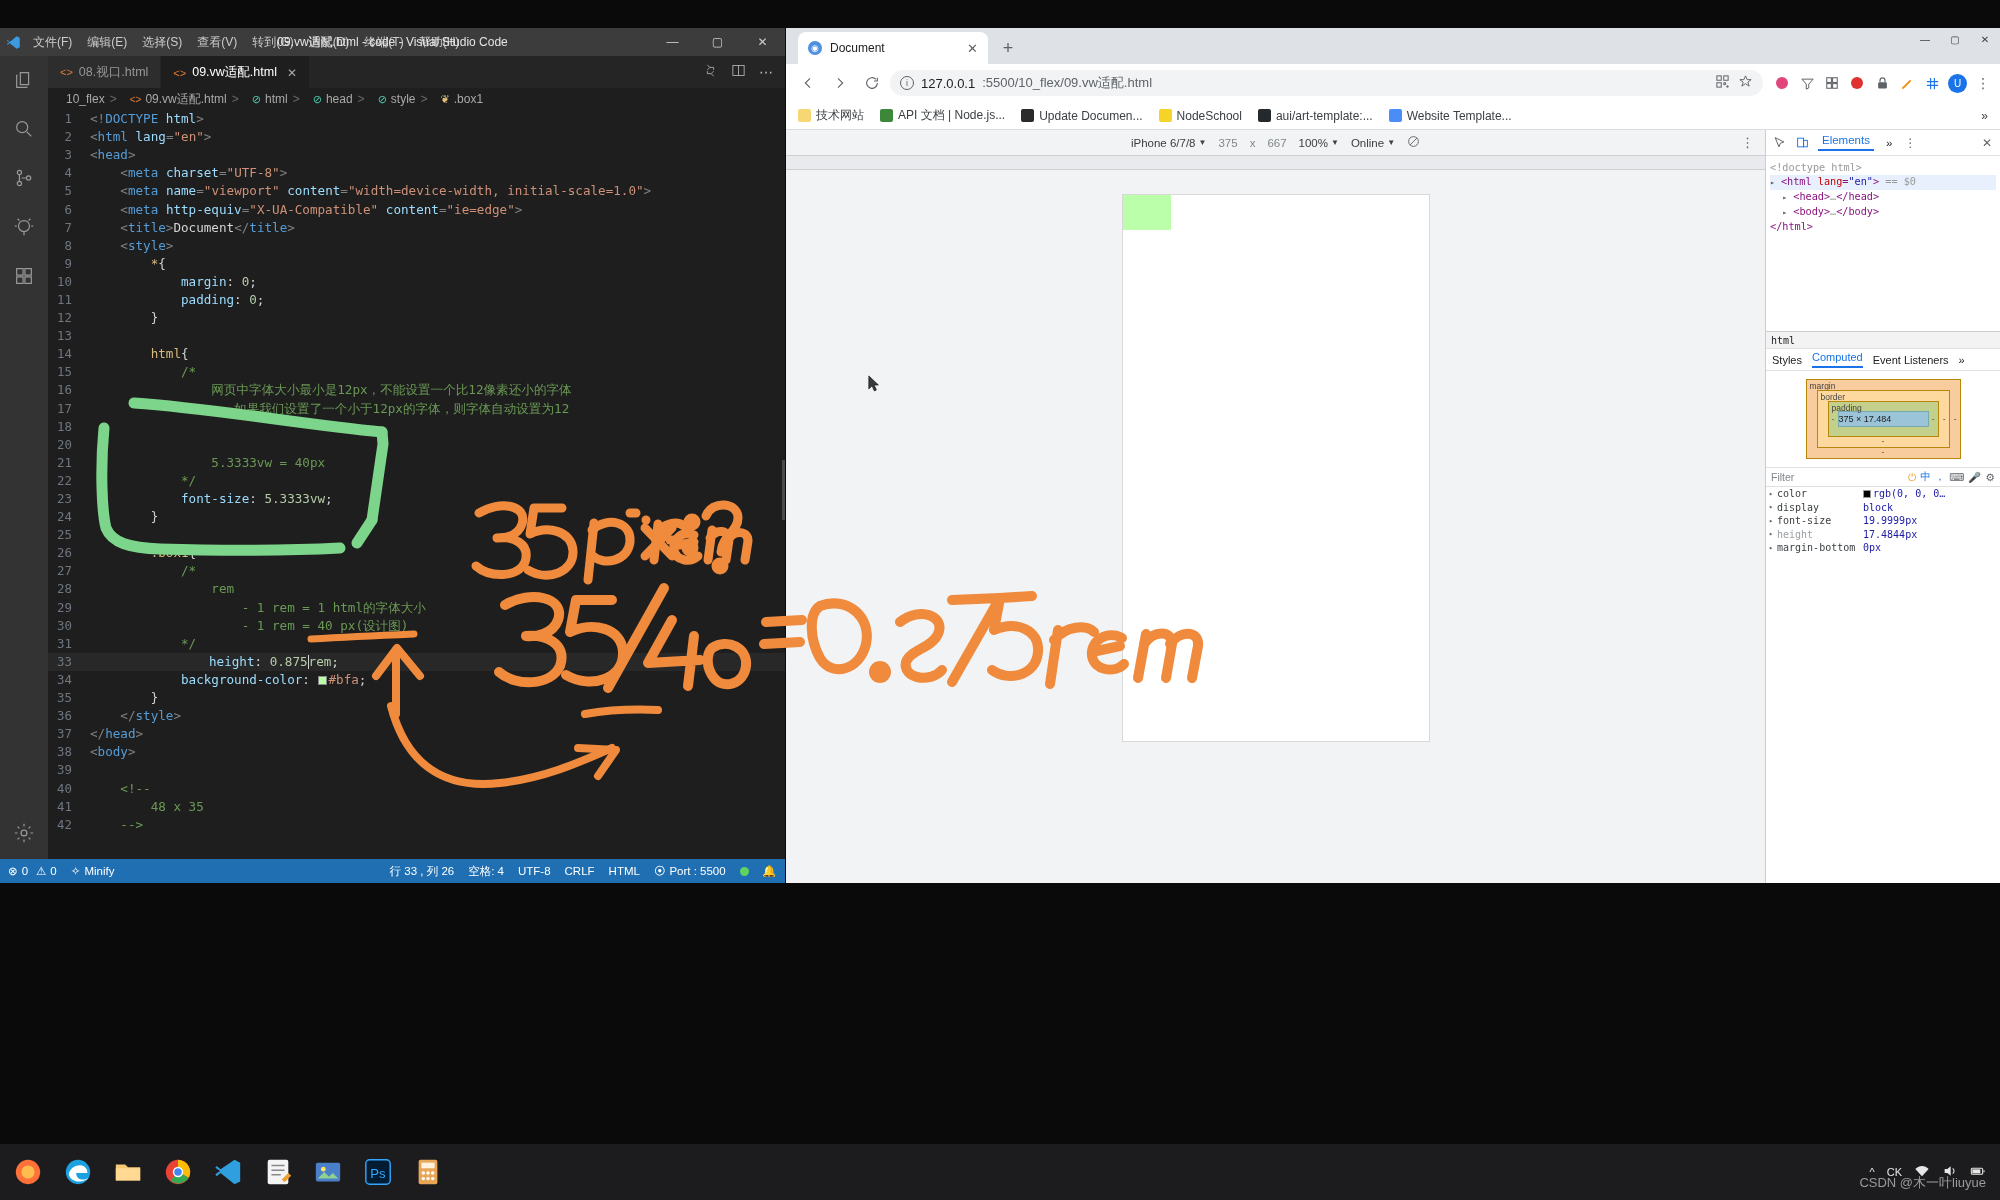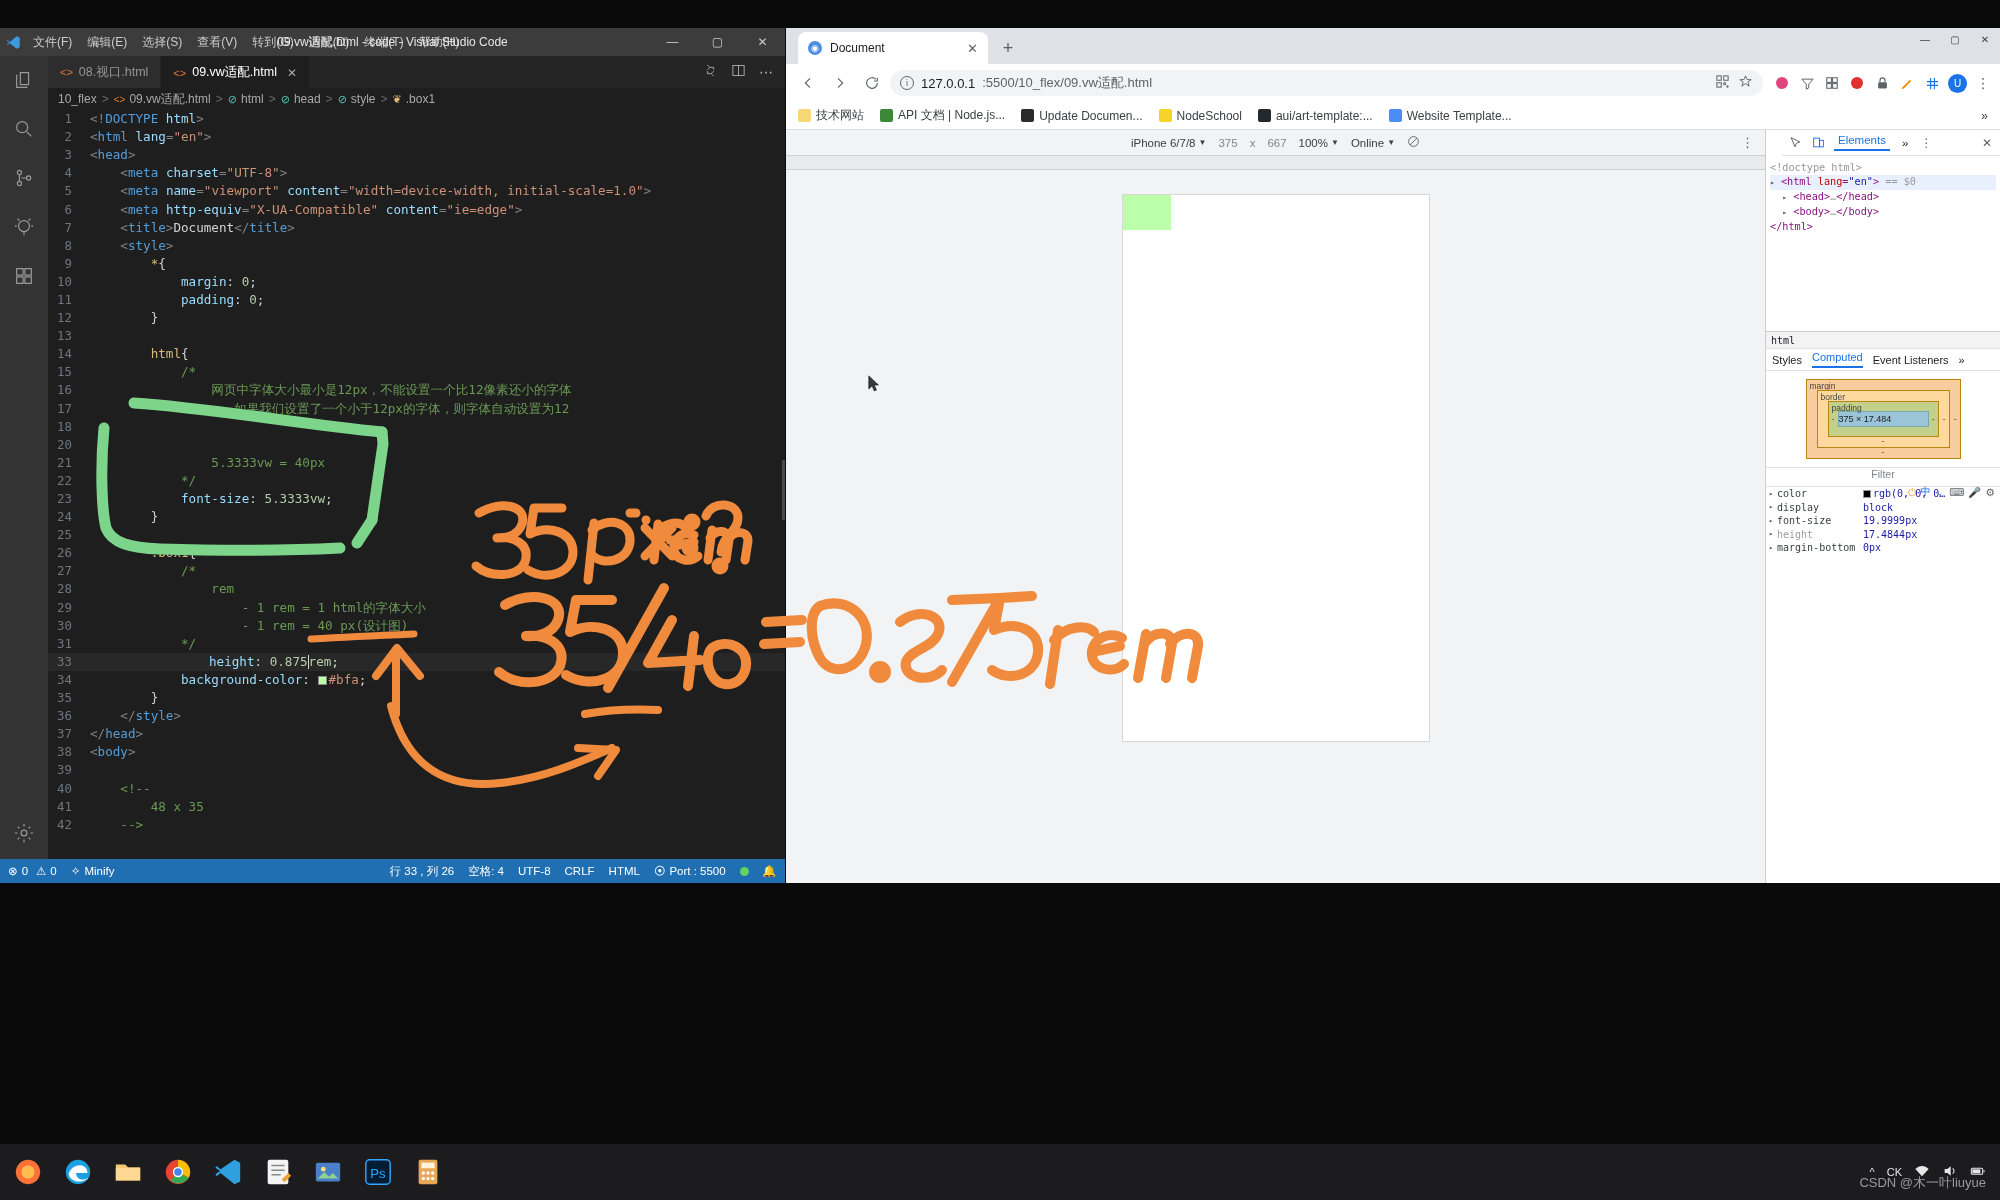--- a/index.html
+++ b/index.html
@@ -51,21 +51,21 @@
   .vs-tab.active { background:#1e1e1e; color:#ffffff; border-top:1px solid #1e1e1e; }
   .vs-tab .tico { color:#e37933; font-size:11px; }
   .vs-tab .tclose { margin-left:4px; color:#aaa; font-size:12px; }
   #vs-tabactions { margin-left:auto; display:flex; align-items:center; gap:13px; padding-right:12px; color:#a6a6a6; }
   #vs-tabactions svg { width:15px; height:15px; stroke:#bdbdbd; fill:none; stroke-width:1.3; }
 
   #vs-breadcrumb {
     height:22px; display:flex; align-items:center; gap:4px; padding-left:10px;
     font-size:12px; color:#a9a9a9; background:#1e1e1e;
   }
-  #vs-breadcrumb .crumb { display:flex; align-items:center; gap:4px; }
+  #vs-breadcrumb .crumb { display:flex; align-items:center; gap:4px;margin-left:8px; }
   #vs-breadcrumb .sep { color:#6a6a6a; margin:0 1px; }
   .bc-html { color:#e37933; font-size:10px; }
   .bc-tag { color:#4ec9b0; font-size:11px; }
   .bc-css { color:#e8c07d; font-size:11px; }
 
   #vs-code-area { flex:1; position:relative; overflow:hidden; font-family:"DejaVu Sans Mono","Liberation Mono",monospace; }
   .cline { display:flex; height:18.1px; align-items:center; font-size:12.6px; line-height:18px; white-space:pre; }
   .cline.cur { background:#282828;gap:28px; }
   .lnum { width:42px; text-align:right; padding-right:18px; color:#6e7681; flex-shrink:0; font-size:12.4px; }
   .ctext { flex:1; }
@@ -140,21 +140,21 @@
   #dev-page-wrap { flex:1; position:relative; background:#f1f3f4; overflow:hidden; }
   #dev-page {
     position:absolute; left:50%; transform:translateX(-50%); top:25px;
     width:306px; height:546px; background:#fff; box-shadow:0 0 0 1px #d8d8d8;
   }
   #dev-box1 { width:48px; height:35px; background:#bbffaa; }
   #dev-cursor { position:absolute; left:82px; top:205px; width:13px; height:18px; }
 
   
   #devtools { width:235px; background:#fff; border-left:1px solid #cdcdcd; display:flex; flex-direction:column; font-size:11px; color:#202124; }
-  #dt-tabbar { height:26px; display:flex; align-items:center; gap:8px; padding:0 6px; border-bottom:1px solid #e0e0e0;margin-left:16px; }
+  #dt-tabbar { height:26px; display:flex; align-items:center; gap:8px; padding:0 6px; border-bottom:1px solid #e0e0e0; }
   #dt-tabbar .dt-ic { width:15px; height:15px; display:flex; align-items:center; justify-content:center; color:#5f6368; }
   .dt-tab { font-size:11.5px; padding:0 4px; }
   .dt-tab.active { color:#1a73e8; border-bottom:2px solid #1a73e8; padding-bottom:3px; }
   #dt-close { margin-left:auto; color:#5f6368; font-size:12px; padding-right:2px; }
   #dt-dots2 { color:#5f6368; font-size:12px; letter-spacing:1px; }
 
   #dt-dom { padding:5px 4px; font-family:"DejaVu Sans Mono","Liberation Mono",monospace; font-size:10.2px; line-height:14px; height:175px; overflow:hidden; }
   .dom-line { white-space:pre; color:#881280; }
   .dom-line .tri { color:#5f6368; font-size:8px; }
   .dom-sel { background:#e8f0fe; }
@@ -170,21 +170,21 @@
   .bm { border:1px solid #b8860b; background:#f9cc9d; padding:10px; position:relative; width:155px; }
   .bm-label { position:absolute; left:3px; top:1px; font-size:8.5px; color:#444; }
   .bm-border { border:1px solid #b8860b; background:#fdd9a0; padding:10px; position:relative; }
   .bm-padding { border:1px solid #b8860b; background:#c3d08b; padding:9px; position:relative; }
   .bm-content { background:#9bc4d8; border:1px solid #7aa; font-size:9px; padding:2px 0; color:#222; }
   .bm-dash { position:absolute; font-size:8.5px; color:#555; }
   .d-b { left:50%; bottom:1px; transform:translateX(-50%); }
   .d-l { left:3px; top:50%; transform:translateY(-50%); }
   .d-r { right:3px; top:50%; transform:translateY(-50%); }
 
-  #dt-filterrow { height:20px; display:flex; align-items:center; gap:5px; padding:0 5px; border-top:1px solid #e0e0e0; border-bottom:1px solid #e0e0e0; font-size:10.5px; color:#80868b;flex-direction:column; }
+  #dt-filterrow { height:20px; display:flex; align-items:center; gap:5px; padding:0 5px; border-top:1px solid #e0e0e0; border-bottom:1px solid #e0e0e0; font-size:10.5px; color:#80868b; }
   #dt-filter-icons { margin-left:auto; display:flex; gap:4px; align-items:center; }
   #dt-computed { flex:1; overflow:hidden; font-family:"DejaVu Sans Mono",monospace; font-size:10px; }
   .cprop { display:flex; align-items:center; height:13.5px; padding-left:3px; }
   .cprop .tri { color:#5f6368; font-size:7px; width:8px; }
   .cprop .pname { color:#3c4043; width:86px; }
   .cprop .pname.inh { color:#9aa0a6; }
   .cprop .pval { color:#1a1aa6; }
   .colorbox { width:8px; height:8px; background:#000; border:1px solid #999; display:inline-block; margin-right:2px; vertical-align:-1px; }
 
   

